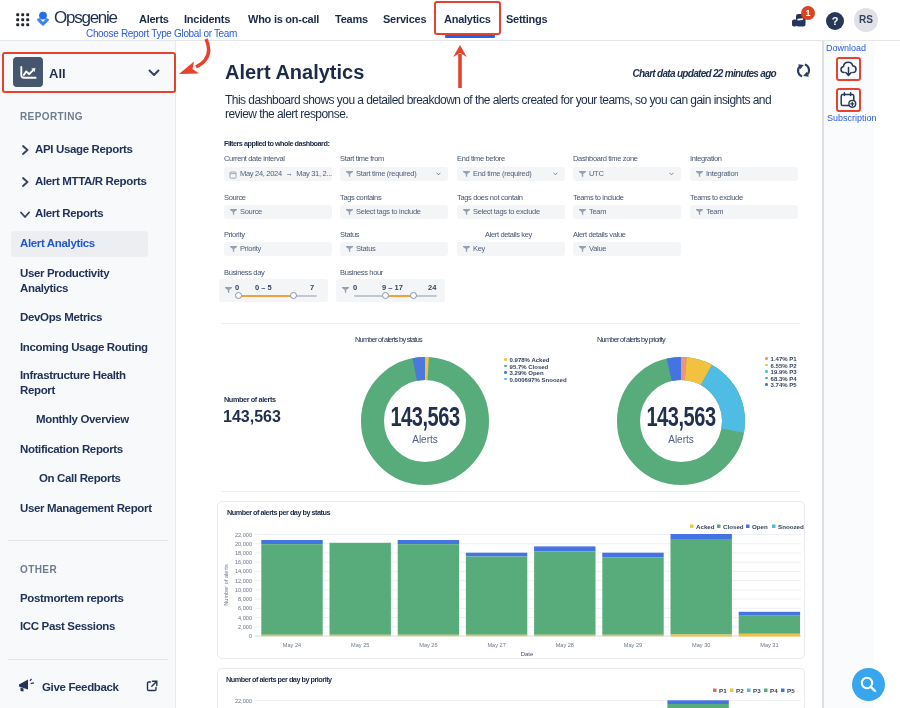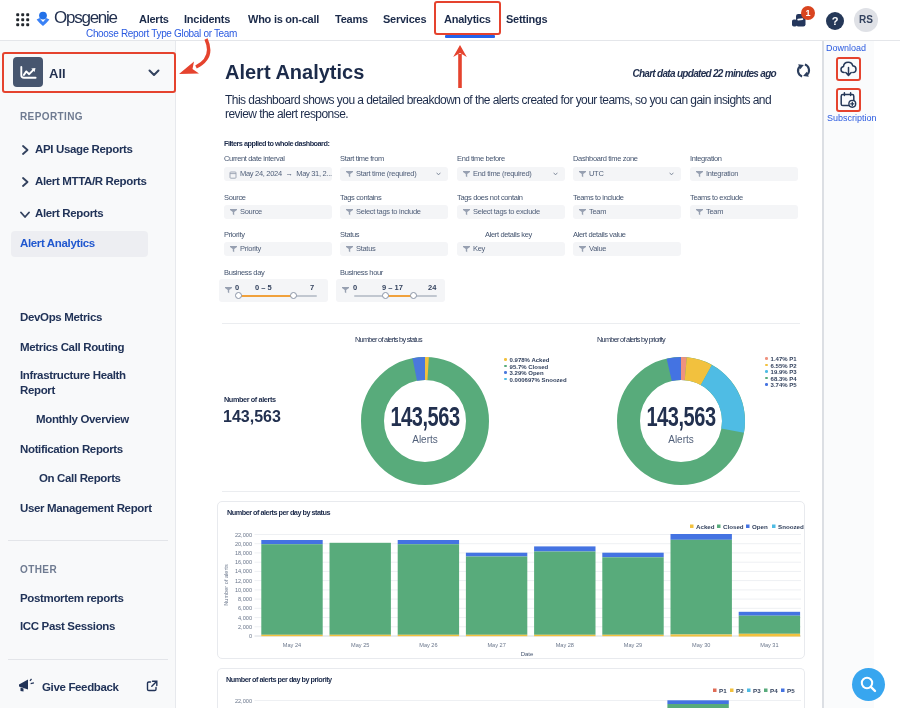--- a/index.html
+++ b/index.html
@@ -79,22 +79,23 @@
     <div class="sideitem sideitem2" style="top:134px;">Alert MTTA/R Reports</div>
 
     <svg class="sidechev" style="top:169px;">
         <path d="M1 2.5 L5 7 L9 2.5" stroke="#33425e" stroke-width="1.8" fill="none" stroke-linecap="round" stroke-linejoin="round"></path>
       </svg>
     <div class="sideitem sideitem2" style="top:166px;">Alert Reports</div>
 
     <div class="abs" style="left:11px;top:190px;width:137px;height:26px;background:#edeef2;border-radius:4px;"></div>
     <div class="sideitem" style="top:196px;color:#2158cf;">Alert Analytics</div>
 
+    <div class="sideitem" style="top:225px;width:125px;line-height:14.5px;">User Productivity Analytics</div>
     <div class="sideitem" style="top:270px;">DevOps Metrics</div>
-    <div class="sideitem" style="top:300px;">Metrics Call Routing</div>
+    <div class="sideitem" style="top:300px;">Incoming Usage Routing</div>
     <div class="sideitem" style="top:327px;width:130px;line-height:14.5px;">Infrastructure Health Report</div>
     <div class="sideitem" style="top:372px;padding-left:16px;">Monthly Overview</div>
     <div class="sideitem" style="top:402px;">Notification Reports</div>
     <div class="sideitem" style="top:431px;margin-left:19px;">On Call Reports</div>
     <div class="sideitem" style="top:461px;">User Management Report</div>
 
     <div class="sdiv" style="top:499px;"></div>
     <div class="sechead" style="top:523px;">OTHER</div>
     <div class="sideitem" style="top:551px;">Postmortem reports</div>
     <div class="sideitem" style="top:579px;">ICC Past Sessions</div>

